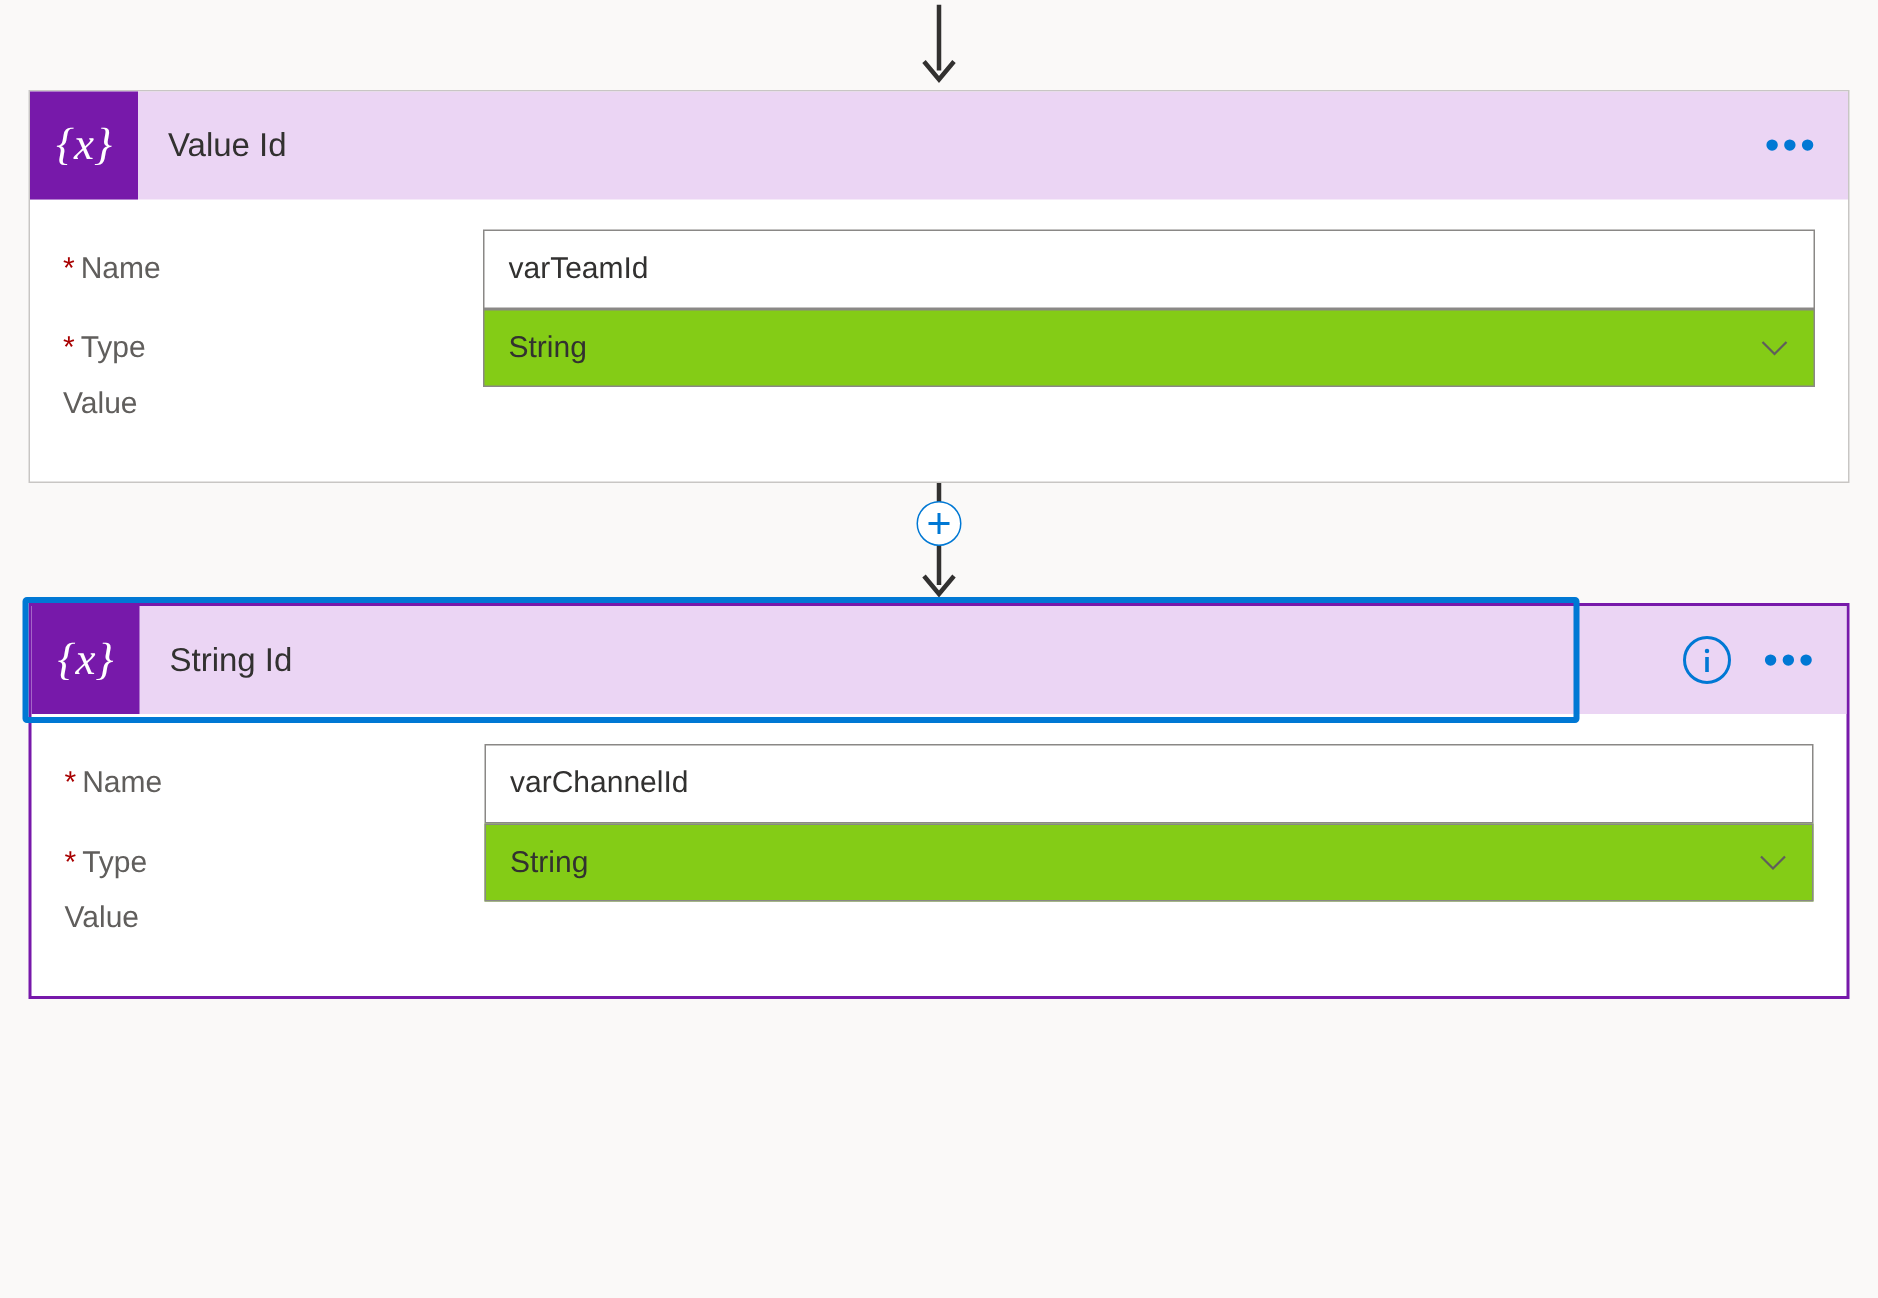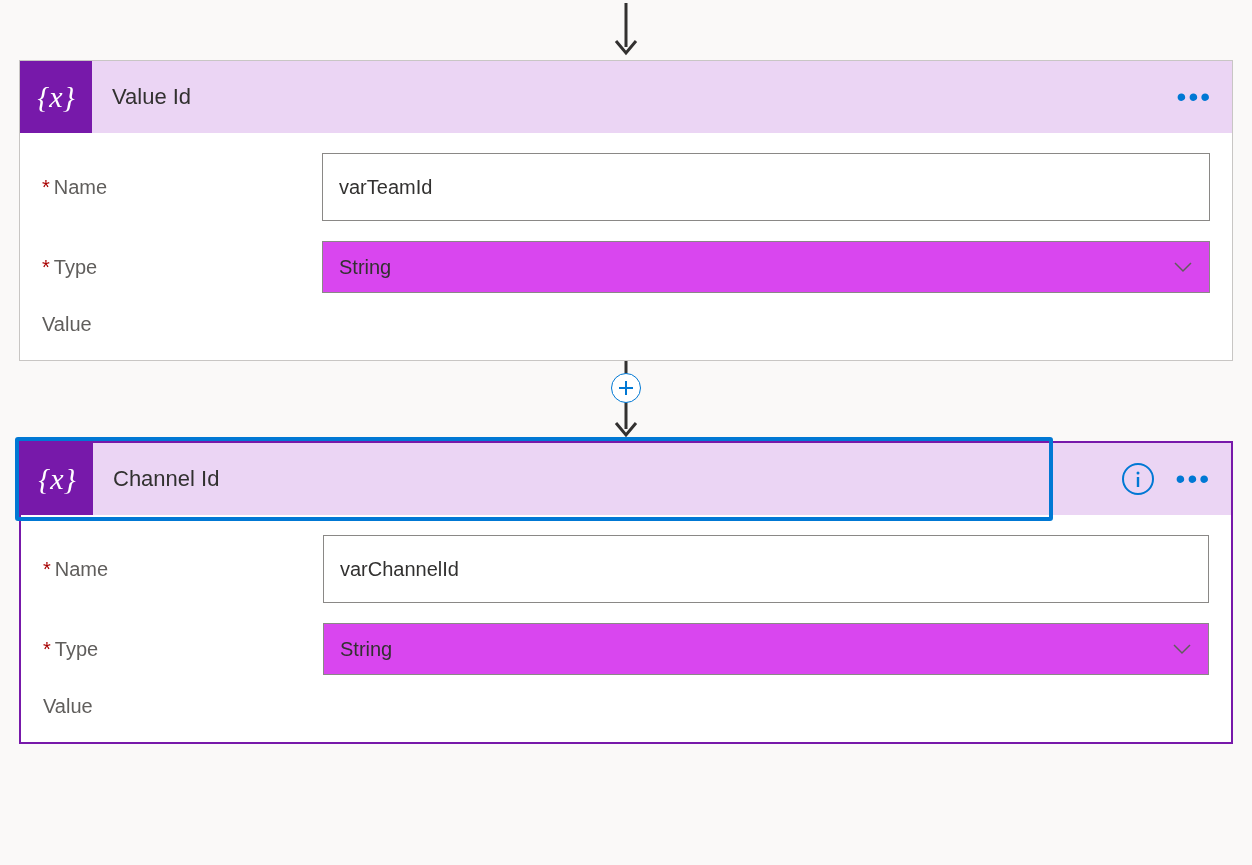--- a/index.html
+++ b/index.html
@@ -113,47 +113,46 @@
     cursor: pointer;
     padding: 4px 0;
     line-height: 10px;
   }
   .card-body {
     padding: 20px 22px 24px 22px;
   }
   .row {
     display: flex;
     align-items: center;
-    margin-bottom: 20px;
-  }
-  .row:last-child { margin-bottom: 0; }
+  }
+  .row:last-child { margin-bottom: 16px; }
   .label {
     width: 280px;
     font-size: 20px;
     color: #605e5c;
   }
   .required { color: #a80000; margin-right: 4px; }
   .text-input {
     flex: 1;
-    height: 68px;
+    height: 53px;
     border: 1px solid #8a8886;
     padding: 0 16px;
     font-size: 20px;
     color: #323130;
     background: #fff;
     outline: none;
   }
   .select-input {
     flex: 1;
     height: 52px;
     border: 1px solid #8a8886;
     padding: 0 16px;
     font-size: 20px;
     color: #323130;
-    background: #d946ef;
+    background: #84cc16;
     display: flex;
     align-items: center;
     justify-content: space-between;
     cursor: pointer;
   }
   .chevron {
     color: #605e5c;
   }
   .mid-arrow-container {
     display: flex;
@@ -218,21 +217,21 @@
         </svg>
     </div>
   </div>
 
   <div class="card selected">
     <div class="card-header" style="position:relative;">
       <div class="selected-header-ring"></div>
       <div class="icon-box">
         <span>{<span style="font-style:italic;">x</span>}</span>
       </div>
-      <div class="card-title">Channel Id</div>
+      <div class="card-title">String Id</div>
       <div class="header-icons">
         <div class="info-icon">
           <svg width="8" height="18" viewBox="0 0 8 18">
               <circle cx="4" cy="3" r="1.5" fill="#0078d4"></circle>
               <rect x="2.8" y="7" width="2.4" height="10" fill="#0078d4"></rect>
             </svg>
         </div>
         <div class="dots-icon">•••</div>
       </div>
     </div>

